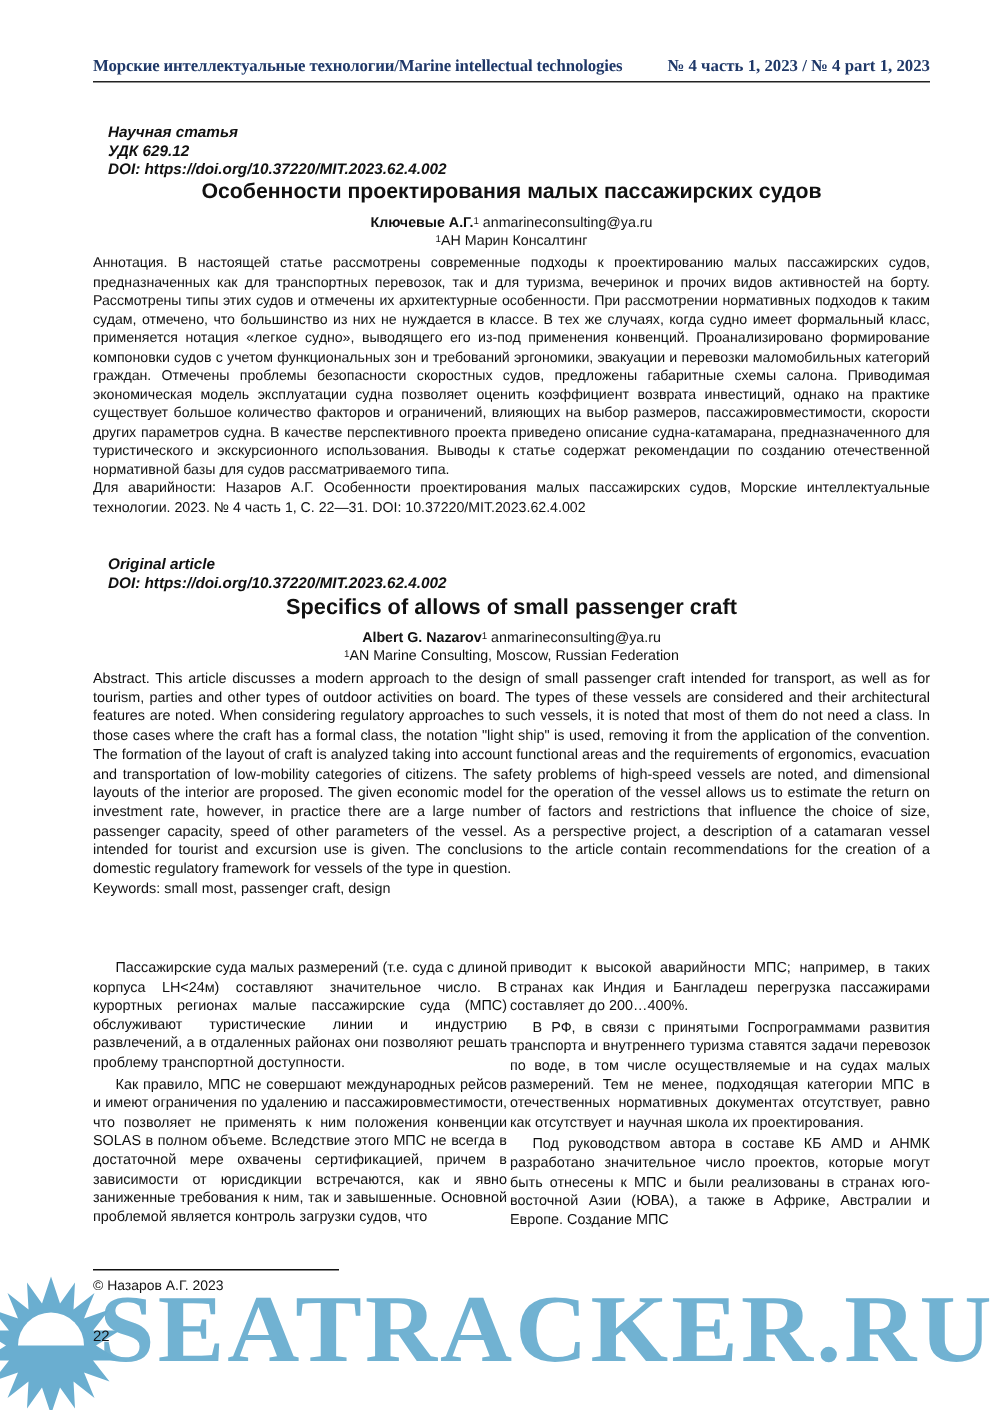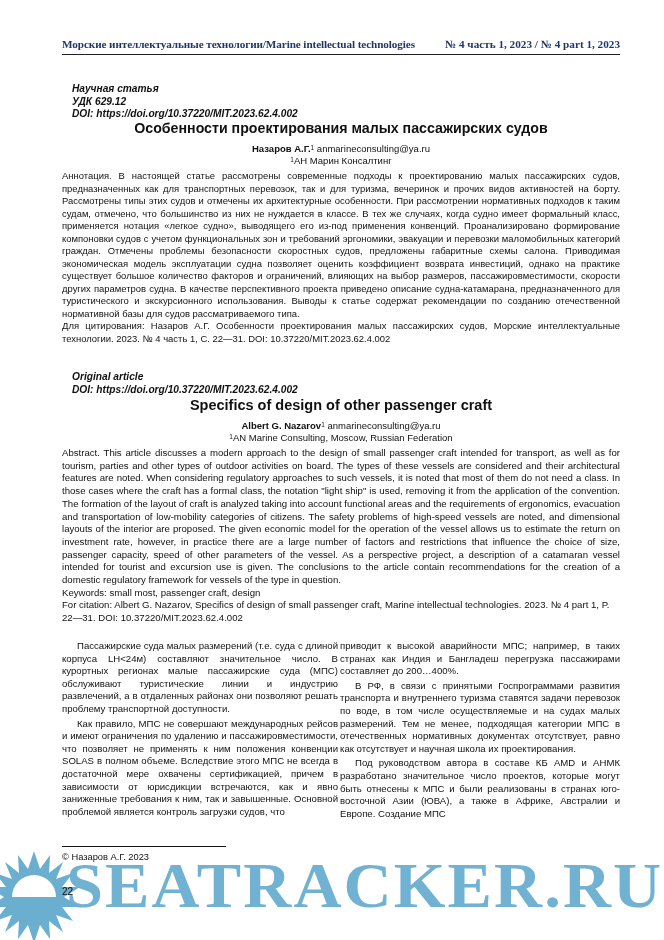--- a/index.html
+++ b/index.html
@@ -47,45 +47,44 @@
 
   <div class="meta meta-ru">
     <div>Научная статья</div>
     <div>УДК 629.12</div>
     <div>DOI: https://doi.org/10.37220/MIT.2023.62.4.002</div>
   </div>
 
   <div class="title title-ru">Особенности проектирования малых пассажирских судов</div>
 
   <div class="authors authors-ru">
-    <div><b>Назаров А.Г.</b><sup>1</sup> <span>anmarineconsulting@ya.ru</span></div>
+    <div><b>Ключевые А.Г.</b><sup>1</sup> <span>anmarineconsulting@ya.ru</span></div>
     <div><sup>1</sup><span>АН Марин Консалтинг</span></div>
   </div>
 
   <div class="abstract abstract-ru">
     <div><span class="lbl">Аннотация.</span> <span>В настоящей статье рассмотрены современные подходы к проектированию малых пассажирских судов, предназначенных как для транспортных перевозок, так и для туризма, вечеринок и прочих видов активностей на борту. Рассмотрены типы этих судов и отмечены их архитектурные особенности. При рассмотрении нормативных подходов к таким судам, отмечено, что большинство из них не нуждается в классе. В тех же случаях, когда судно имеет формальный класс, применяется нотация «легкое судно», выводящего его из-под применения конвенций. Проанализировано формирование компоновки судов с учетом функциональных зон и требований эргономики, эвакуации и перевозки маломобильных категорий граждан. Отмечены проблемы безопасности скоростных судов, предложены габаритные схемы салона. Приводимая экономическая модель эксплуатации судна позволяет оценить коэффициент возврата инвестиций, однако на практике существует большое количество факторов и ограничений, влияющих на выбор размеров, пассажировместимости, скорости других параметров судна. В качестве перспективного проекта приведено описание судна-катамарана, предназначенного для туристического и экскурсионного использования. Выводы к статье содержат рекомендации по созданию отечественной нормативной базы для судов рассматриваемого типа.</span></div>
-    <div><span class="lbl">Для цитирования:</span> <span>Назаров А.Г. Особенности проектирования малых пассажирских судов, Морские интеллектуальные технологии. 2023. № 4 часть 1, С. 22—31. DOI: 10.37220/MIT.2023.62.4.002</span></div>
+    <div><span class="lbl">Для аварийности:</span> <span>Назаров А.Г. Особенности проектирования малых пассажирских судов, Морские интеллектуальные технологии. 2023. № 4 часть 1, С. 22—31. DOI: 10.37220/MIT.2023.62.4.002</span></div>
   </div>
 
   <div class="meta meta-en">
     <div>Original article</div>
     <div>DOI: https://doi.org/10.37220/MIT.2023.62.4.002</div>
   </div>
 
-  <div class="title title-en">Specifics of design of other passenger craft</div>
+  <div class="title title-en">Specifics of allows of small passenger craft</div>
 
   <div class="authors authors-en">
     <div><b>Albert G. Nazarov</b><sup>1</sup> <span>anmarineconsulting@ya.ru</span></div>
     <div><sup>1</sup><span>AN Marine Consulting, Moscow, Russian Federation</span></div>
   </div>
 
   <div class="abstract abstract-en">
     <div><span class="lbl">Abstract.</span> <span>This article discusses a modern approach to the design of small passenger craft intended for transport, as well as for tourism, parties and other types of outdoor activities on board. The types of these vessels are considered and their architectural features are noted. When considering regulatory approaches to such vessels, it is noted that most of them do not need a class. In those cases where the craft has a formal class, the notation "light ship" is used, removing it from the application of the convention. The formation of the layout of craft is analyzed taking into account functional areas and the requirements of ergonomics, evacuation and transportation of low-mobility categories of citizens. The safety problems of high-speed vessels are noted, and dimensional layouts of the interior are proposed. The given economic model for the operation of the vessel allows us to estimate the return on investment rate, however, in practice there are a large number of factors and restrictions that influence the choice of size, passenger capacity, speed of other parameters of the vessel. As a perspective project, a description of a catamaran vessel intended for tourist and excursion use is given. The conclusions to the article contain recommendations for the creation of a domestic regulatory framework for vessels of the type in question.</span></div>
     <div style="text-align:left"><span class="lbl">Keywords:</span><span> small most, passenger craft, design</span></div>
-    <div style="text-align:left"><span class="lbl">For citation:</span><span> Albert G. Nazarov, Specifics of design of small passenger craft, Marine intellectual technologies. 2023. № 4 part 1, P. 22—31. DOI: 10.37220/MIT.2023.62.4.002</span></div>
   </div>
 
   <div class="col col-left">
     <p>Пассажирские суда малых размерений (т.е. суда с длиной корпуса LH&lt;24м) составляют значительное число. В курортных регионах малые пассажирские суда (МПС) обслуживают туристические линии и индустрию развлечений, а в отдаленных районах они позволяют решать проблему транспортной доступности.</p>
     <p>Как правило, МПС не совершают международных рейсов и имеют ограничения по удалению и пассажировместимости, что позволяет не применять к ним положения конвенции SOLAS в полном объеме. Вследствие этого МПС не всегда в достаточной мере охвачены сертификацией, причем в зависимости от юрисдикции встречаются, как и явно заниженные требования к ним, так и завышенные. Основной проблемой является контроль загрузки судов, что</p>
   </div>
 
   <div class="col col-right">
     <p class="cont">приводит к высокой аварийности МПС; например, в таких странах как Индия и Бангладеш перегрузка пассажирами составляет до 200…400%.</p>
     <p>В РФ, в связи с принятыми Госпрограммами развития транспорта и внутреннего туризма ставятся задачи перевозок по воде, в том числе осуществляемые и на судах малых размерений. Тем не менее, подходящая категории МПС в отечественных нормативных документах отсутствует, равно как отсутствует и научная школа их проектирования.</p>

